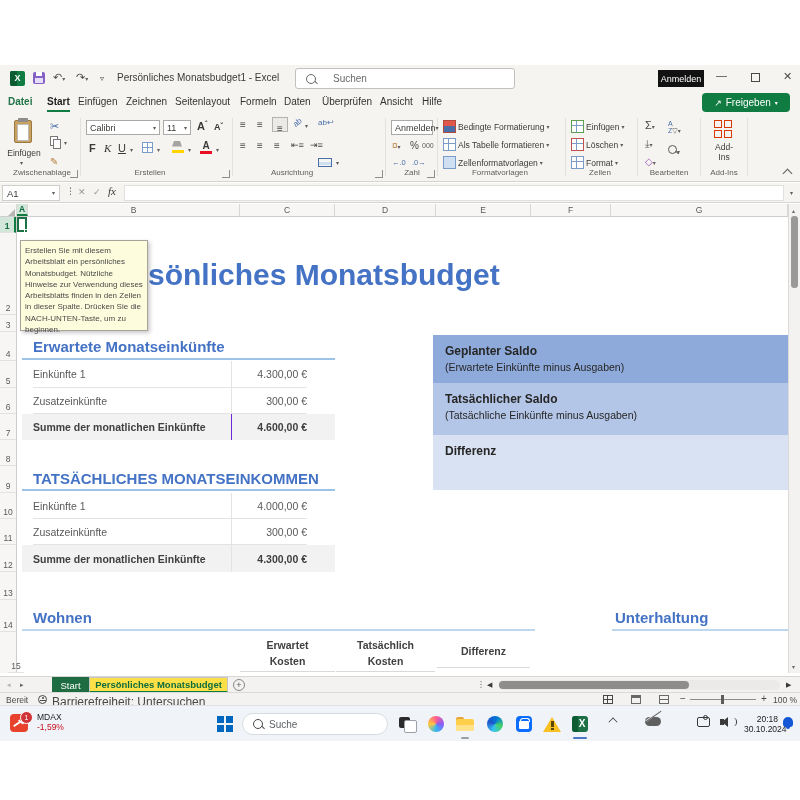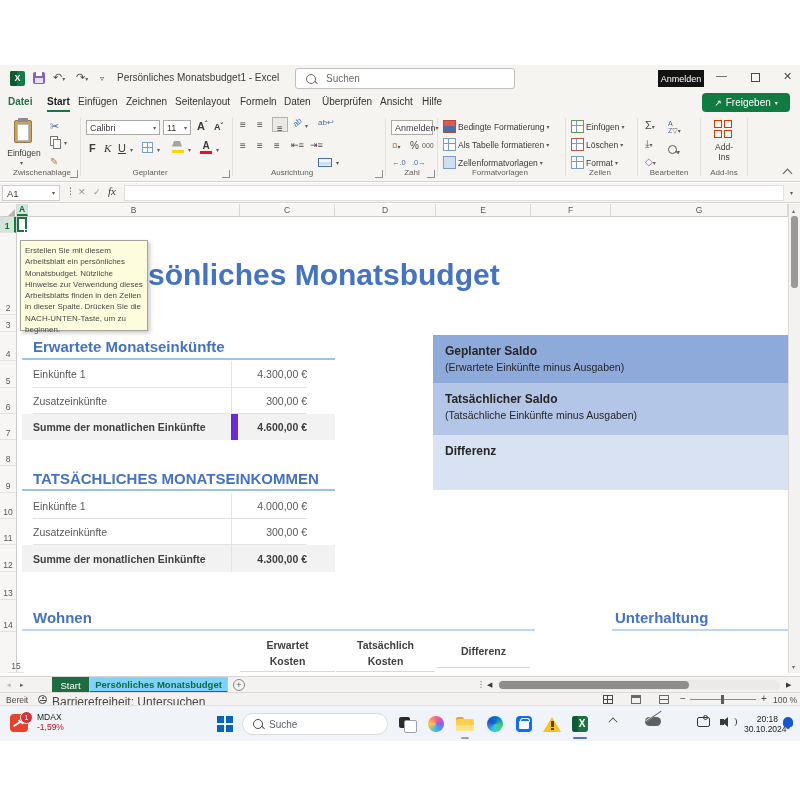--- a/index.html
+++ b/index.html
@@ -42,21 +42,21 @@
       <div class="abs" style="left:2px;top:2px;width:11px;height:11px;color:#fff;font-size:9px;font-weight:bold;line-height:11px;text-align:center">X</div>
     </div>
     <div class="abs" style="left:33px;top:7px;width:12px;height:12px;background:#8661c5;border-radius:2px">
       <div class="abs" style="left:3px;top:0;width:6px;height:4px;background:#fff"></div>
       <div class="abs" style="left:2px;top:6px;width:8px;height:5px;background:#e6defa"></div>
     </div>
     <div class="abs glyph" style="left:53px;top:6px;font-size:11px">↶<span class="chev">▾</span></div>
     <div class="abs glyph" style="left:76px;top:6px;font-size:11px">↷<span class="chev">▾</span></div>
     <div class="abs glyph" style="left:100px;top:9px;font-size:8px">▿</div>
     <div class="abs" style="left:117px;top:7px;font-size:10px;color:#3b3a39;white-space:nowrap">Persönliches Monatsbudget1 - Excel</div>
-    <div class="abs flex" style="left:295px;top:3px;width:220px;height:21px;background:#fff;border:1px solid #c3c1bf;border-radius:3px;padding-left:10px;gap:10px">
+    <div class="abs flex" style="left:295px;top:3px;width:220px;height:21px;background:#fff;border:1px solid #c3c1bf;border-radius:3px;padding-left:10px;gap:17px">
       <span style="width:8px;height:8px;border:1.3px solid #6b6967;border-radius:50%;position:relative;display:inline-block">
           <span style="position:absolute;left:7px;top:7px;width:4px;height:1.3px;background:#6b6967;transform:rotate(45deg)"></span>
         </span>
       <span style="font-size:10px;color:#6b6967">Suchen</span>
     </div>
     <div class="abs" style="left:658px;top:5px;width:46px;height:17px;background:#121212;color:#fff;font-size:9px;display:flex;align-items:center;justify-content:center;border-radius:0">Anmelden</div>
     <div class="abs glyph" style="left:716px;top:4px;font-size:11px">—</div>
     <div class="abs" style="left:751px;top:8px;width:9px;height:9px;border:1.2px solid #4a4846"></div>
     <div class="abs glyph" style="left:783px;top:5px;font-size:11px">✕</div>
   </div>
@@ -125,21 +125,21 @@
     <div class="abs" style="left:172px;top:27px">
       <div style="width:10px;height:8px;background:#a6a4a2;clip-path:polygon(20% 0,80% 0,100% 70%,0 70%)"></div>
       <div style="width:12px;height:3px;background:#ffd400;margin-top:1px"></div>
     </div>
     <div class="abs chev" style="left:188px;top:33px">▾</div>
     <div class="abs" style="left:200px;top:26px">
       <div style="font-size:10px;font-weight:bold;color:#3b3a39;text-align:center;width:12px">A</div>
       <div style="width:12px;height:3px;background:#e81123"></div>
     </div>
     <div class="abs chev" style="left:216px;top:33px">▾</div>
-    <div class="abs glab" style="left:120px;top:54px;width:60px">Geplanter</div>
+    <div class="abs glab" style="left:120px;top:54px;width:60px">Erstellen</div>
     <div class="launch" style="left:222px;top:56px"></div>
 
     <div class="abs glyph" style="left:240px;top:5px;font-size:10px">≡</div>
     <div class="abs glyph" style="left:257px;top:5px;font-size:10px">≡</div>
     <div class="abs" style="left:272px;top:3px;width:16px;height:15px;border:1px solid #b5b3b1;background:#eceae7;text-align:center"><span class="glyph" style="font-size:10px">≡</span></div>
     <div class="abs" style="left:293px;top:4px;font-size:8px;color:#4a6ea8;transform:rotate(-40deg)">ab</div>
     <div class="abs chev" style="left:305px;top:9px">▾</div>
     <div class="abs" style="left:318px;top:4px;font-size:8px;color:#4a6ea8">ab↩</div>
     <div class="abs glyph" style="left:240px;top:26px;font-size:10px">≡</div>
     <div class="abs glyph" style="left:257px;top:26px;font-size:10px">≡</div>
@@ -272,21 +272,21 @@
   <div class="abs" style="left:20px;top:240px;width:128px;height:91px;background:#fdfcdc;border:1px solid #a6a49a;box-shadow:2px 2px 4px rgba(0,0,0,.22);padding:4px 4px;font-size:8px;line-height:11.3px;color:#4a4a4a;z-index:5">Erstellen Sie mit diesem Arbeitsblatt ein persönliches Monatsbudget. Nützliche Hinweise zur Verwendung dieses Arbeitsblatts finden in den Zellen in dieser Spalte. Drücken Sie die NACH-UNTEN-Taste, um zu beginnen.</div>
 
   <div class="abs sec-head" style="left:33px;top:338px">Erwartete Monatseinkünfte</div>
   <div class="abs" style="left:22px;top:358px;width:313px;height:2px;background:#9dc3e6"></div>
   <div class="abs flex cell-label" style="left:33px;top:361px;width:198px;height:27px;border-bottom:1px solid #e3e3e3">Einkünfte 1</div>
   <div class="abs flex cell-val" style="left:231px;top:361px;width:76px;height:27px;justify-content:flex-end;border-bottom:1px solid #e3e3e3;border-left:1px solid #e3e3e3;padding-left:0">4.300,00 €</div>
   <div class="abs flex cell-label" style="left:33px;top:388px;width:198px;height:26px;border-bottom:1px solid #e3e3e3">Zusatzeinkünfte</div>
   <div class="abs flex cell-val" style="left:231px;top:388px;width:76px;height:26px;justify-content:flex-end;border-bottom:1px solid #e3e3e3;border-left:1px solid #e3e3e3">300,00 €</div>
   <div class="abs" style="left:22px;top:414px;width:313px;height:26px;background:#f2f2f2">
     <div class="abs flex" style="left:11px;top:0;width:187px;height:26px;font-size:10.5px;font-weight:bold;color:#404040">Summe der monatlichen Einkünfte</div>
-    <div class="abs flex" style="left:209px;top:0;width:76px;height:26px;justify-content:flex-end;font-size:10.5px;font-weight:bold;color:#404040;border-left:7px solid #6d28d9">4.600,00 €</div>
+    <div class="abs flex" style="left:209px;top:0;width:76px;height:26px;justify-content:flex-end;font-size:10.5px;font-weight:bold;color:#404040;border-left:1px solid #6d28d9">4.600,00 €</div>
   </div>
 
   <div class="abs sec-head" style="left:33px;top:470px">TATSÄCHLICHES MONATSEINKOMMEN</div>
   <div class="abs" style="left:22px;top:489px;width:313px;height:2px;background:#9dc3e6"></div>
   <div class="abs flex cell-label" style="left:33px;top:493px;width:198px;height:26px;border-bottom:1px solid #e3e3e3">Einkünfte 1</div>
   <div class="abs flex cell-val" style="left:231px;top:493px;width:76px;height:26px;justify-content:flex-end;border-bottom:1px solid #e3e3e3;border-left:1px solid #e3e3e3">4.000,00 €</div>
   <div class="abs flex cell-label" style="left:33px;top:519px;width:198px;height:26px;border-bottom:1px solid #e3e3e3">Zusatzeinkünfte</div>
   <div class="abs flex cell-val" style="left:231px;top:519px;width:76px;height:26px;justify-content:flex-end;border-bottom:1px solid #e3e3e3;border-left:1px solid #e3e3e3">300,00 €</div>
   <div class="abs" style="left:22px;top:545px;width:313px;height:27px;background:#f2f2f2">
     <div class="abs flex" style="left:11px;top:0;width:187px;height:27px;font-size:10.5px;font-weight:bold;color:#404040">Summe der monatlichen Einkünfte</div>
@@ -325,21 +325,21 @@
   <div class="abs" style="left:788px;top:204px;width:12px;height:469px;background:#f4f2f0;border-left:1px solid #dcdad8">
     <div class="abs" style="left:3px;top:3px;font-size:6px;color:#6a6866">▴</div>
     <div class="abs" style="left:2px;top:12px;width:7px;height:72px;background:#9b9997;border-radius:3px"></div>
     <div class="abs" style="left:3px;bottom:3px;font-size:6px;color:#6a6866">▾</div>
   </div>
 
   <div class="abs" style="left:0;top:676px;width:800px;height:16px;background:#f4f2f0;border-top:1px solid #d8d6d4">
     <div class="abs" style="left:7px;top:4px;font-size:7px;color:#b0aeac">◂</div>
     <div class="abs" style="left:20px;top:4px;font-size:7px;color:#6a6866">▸</div>
     <div class="abs flex" style="left:52px;top:0;width:37px;height:16px;background:#1e6c41;color:#fff;font-size:9.5px;justify-content:center">Start</div>
-    <div class="abs flex" style="left:89px;top:0;width:139px;height:16px;background:#7dd3fc;border:1px solid #c6c4c2;border-bottom:2px solid #107c41;color:#0e6b3c;font-size:9.5px;font-weight:bold;justify-content:center">Persönliches Monatsbudget</div>
+    <div class="abs flex" style="left:89px;top:0;width:139px;height:16px;background:#fde047;border:1px solid #c6c4c2;border-bottom:2px solid #107c41;color:#0e6b3c;font-size:9.5px;font-weight:bold;justify-content:center">Persönliches Monatsbudget</div>
     <div class="abs flex" style="left:233px;top:2px;width:12px;height:12px;border:1px solid #8a8886;border-radius:50%;font-size:9px;color:#5a5856;justify-content:center">+</div>
     <div class="abs glyph" style="left:477px;top:3px;font-size:8px">⋮</div>
     <div class="abs" style="left:487px;top:4px;font-size:7px;color:#3a3836">◀</div>
     <div class="abs" style="left:498px;top:3px;width:282px;height:10px;background:#eceae8;border-radius:5px">
       <div class="abs" style="left:1px;top:1px;width:190px;height:8px;background:#8f8d8b;border-radius:4px"></div>
     </div>
     <div class="abs" style="left:786px;top:4px;font-size:7px;color:#3a3836">▶</div>
   </div>
 
   <div class="abs" style="left:0;top:692px;width:800px;height:13px;background:#f4f2f0;border-top:1px solid #dcdad8">

